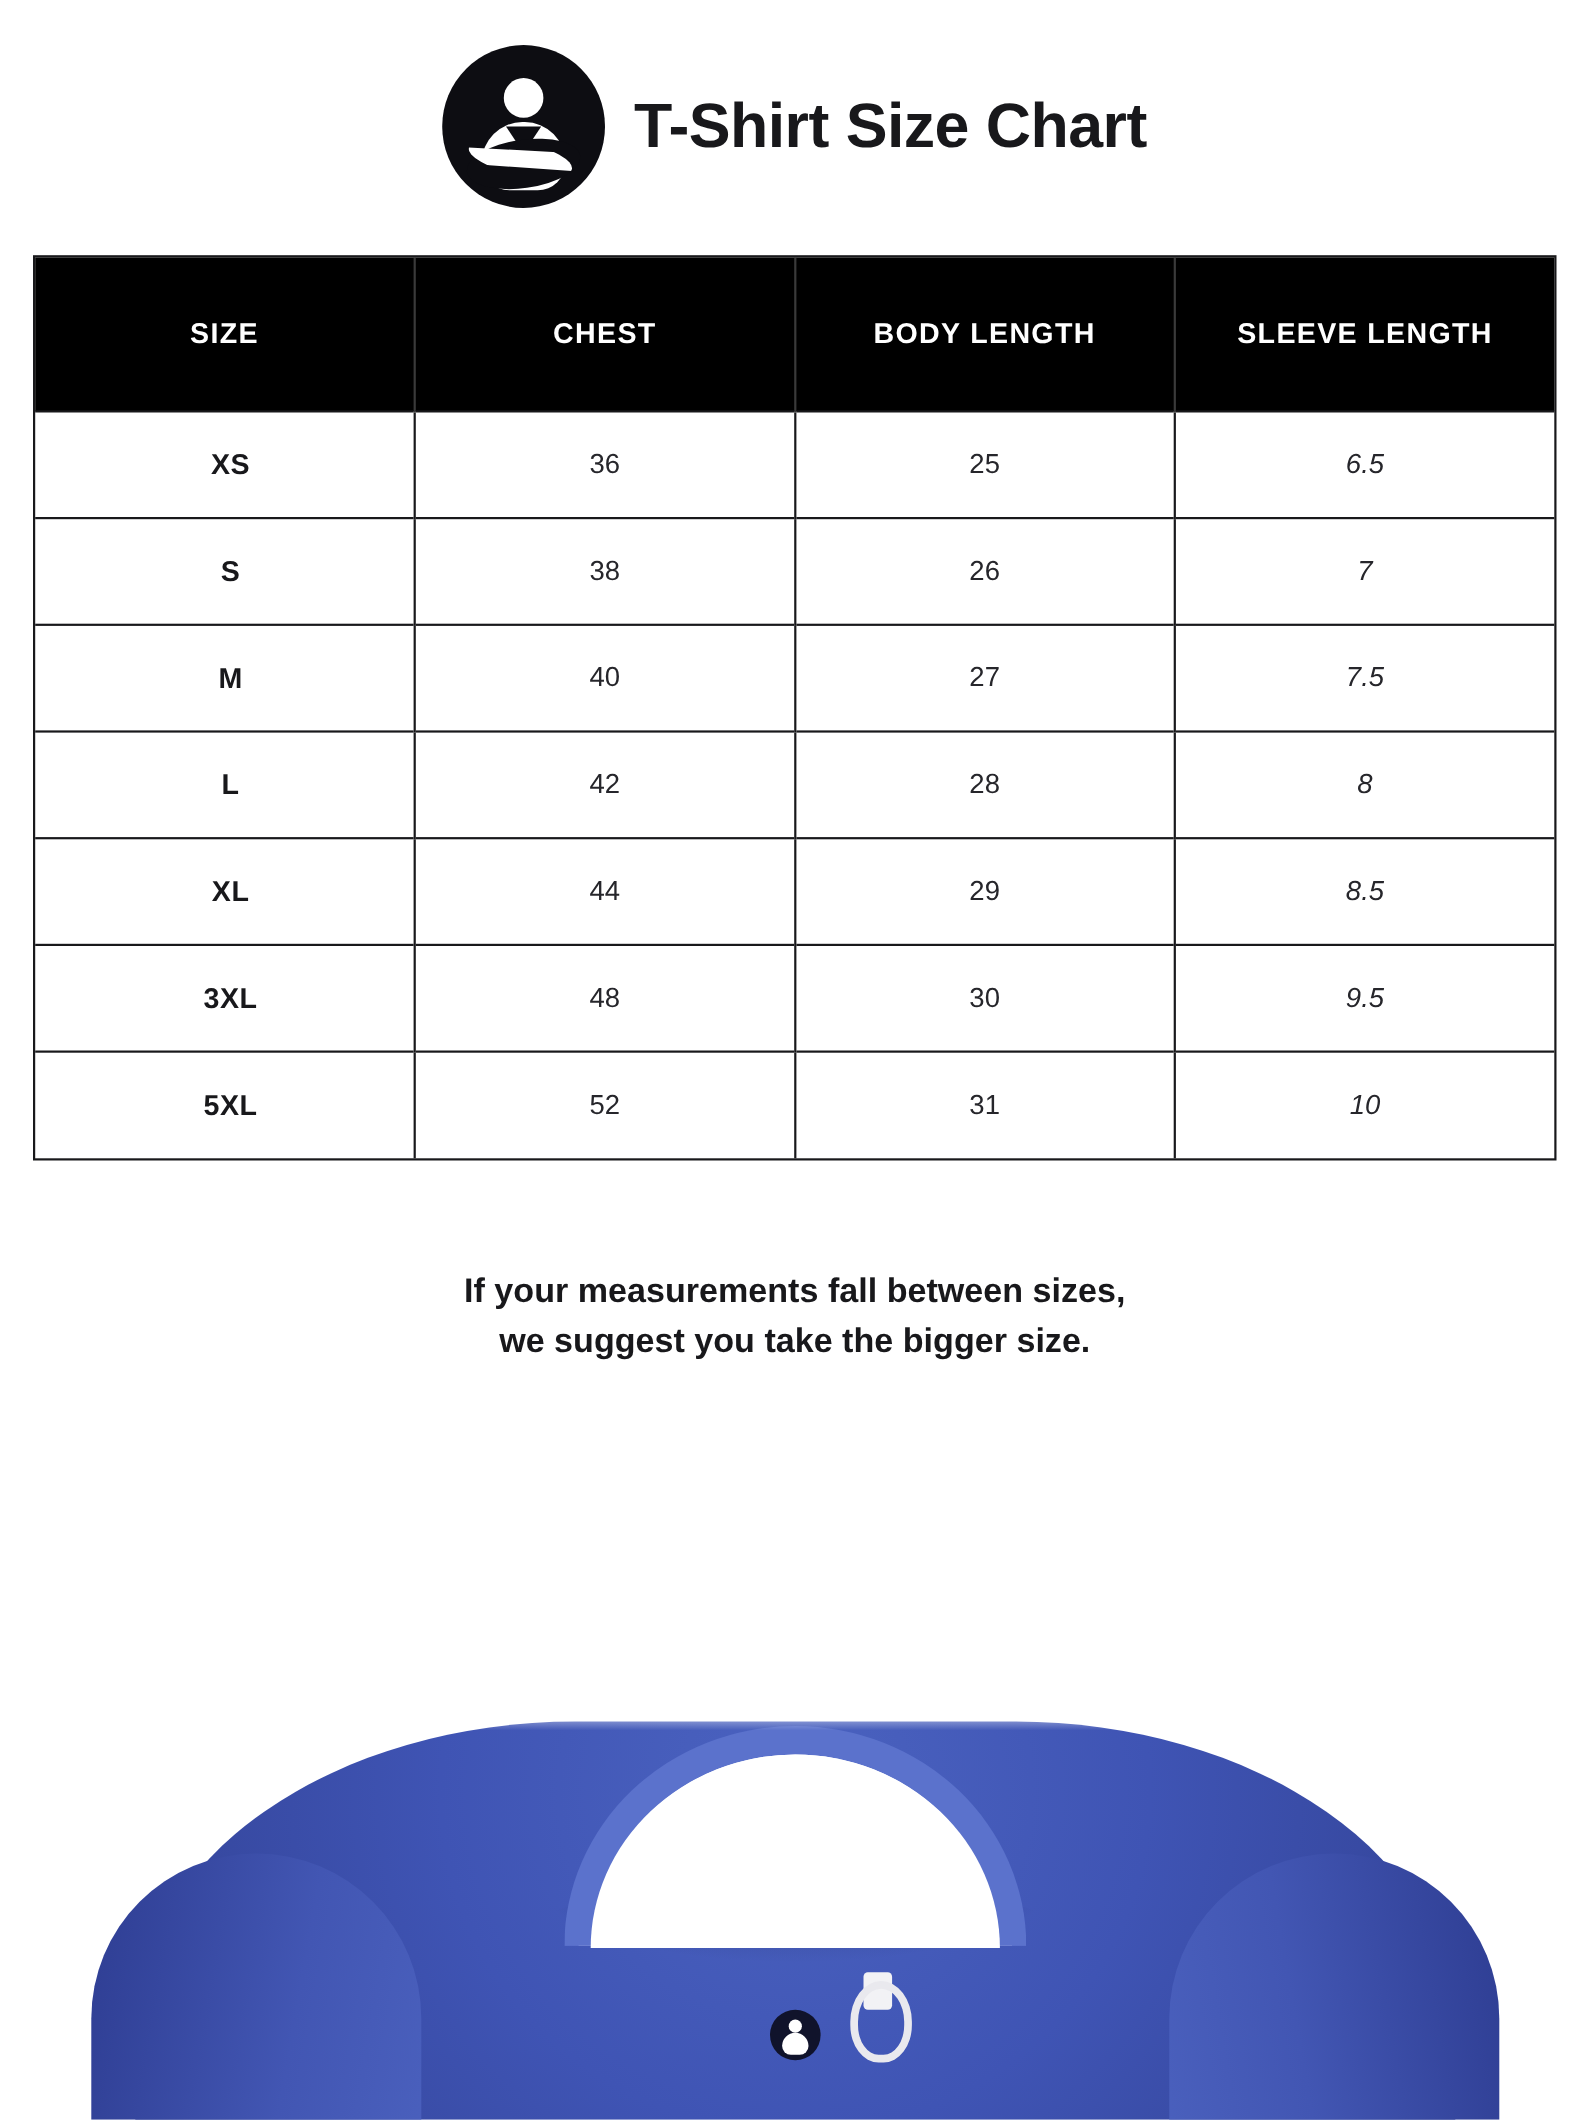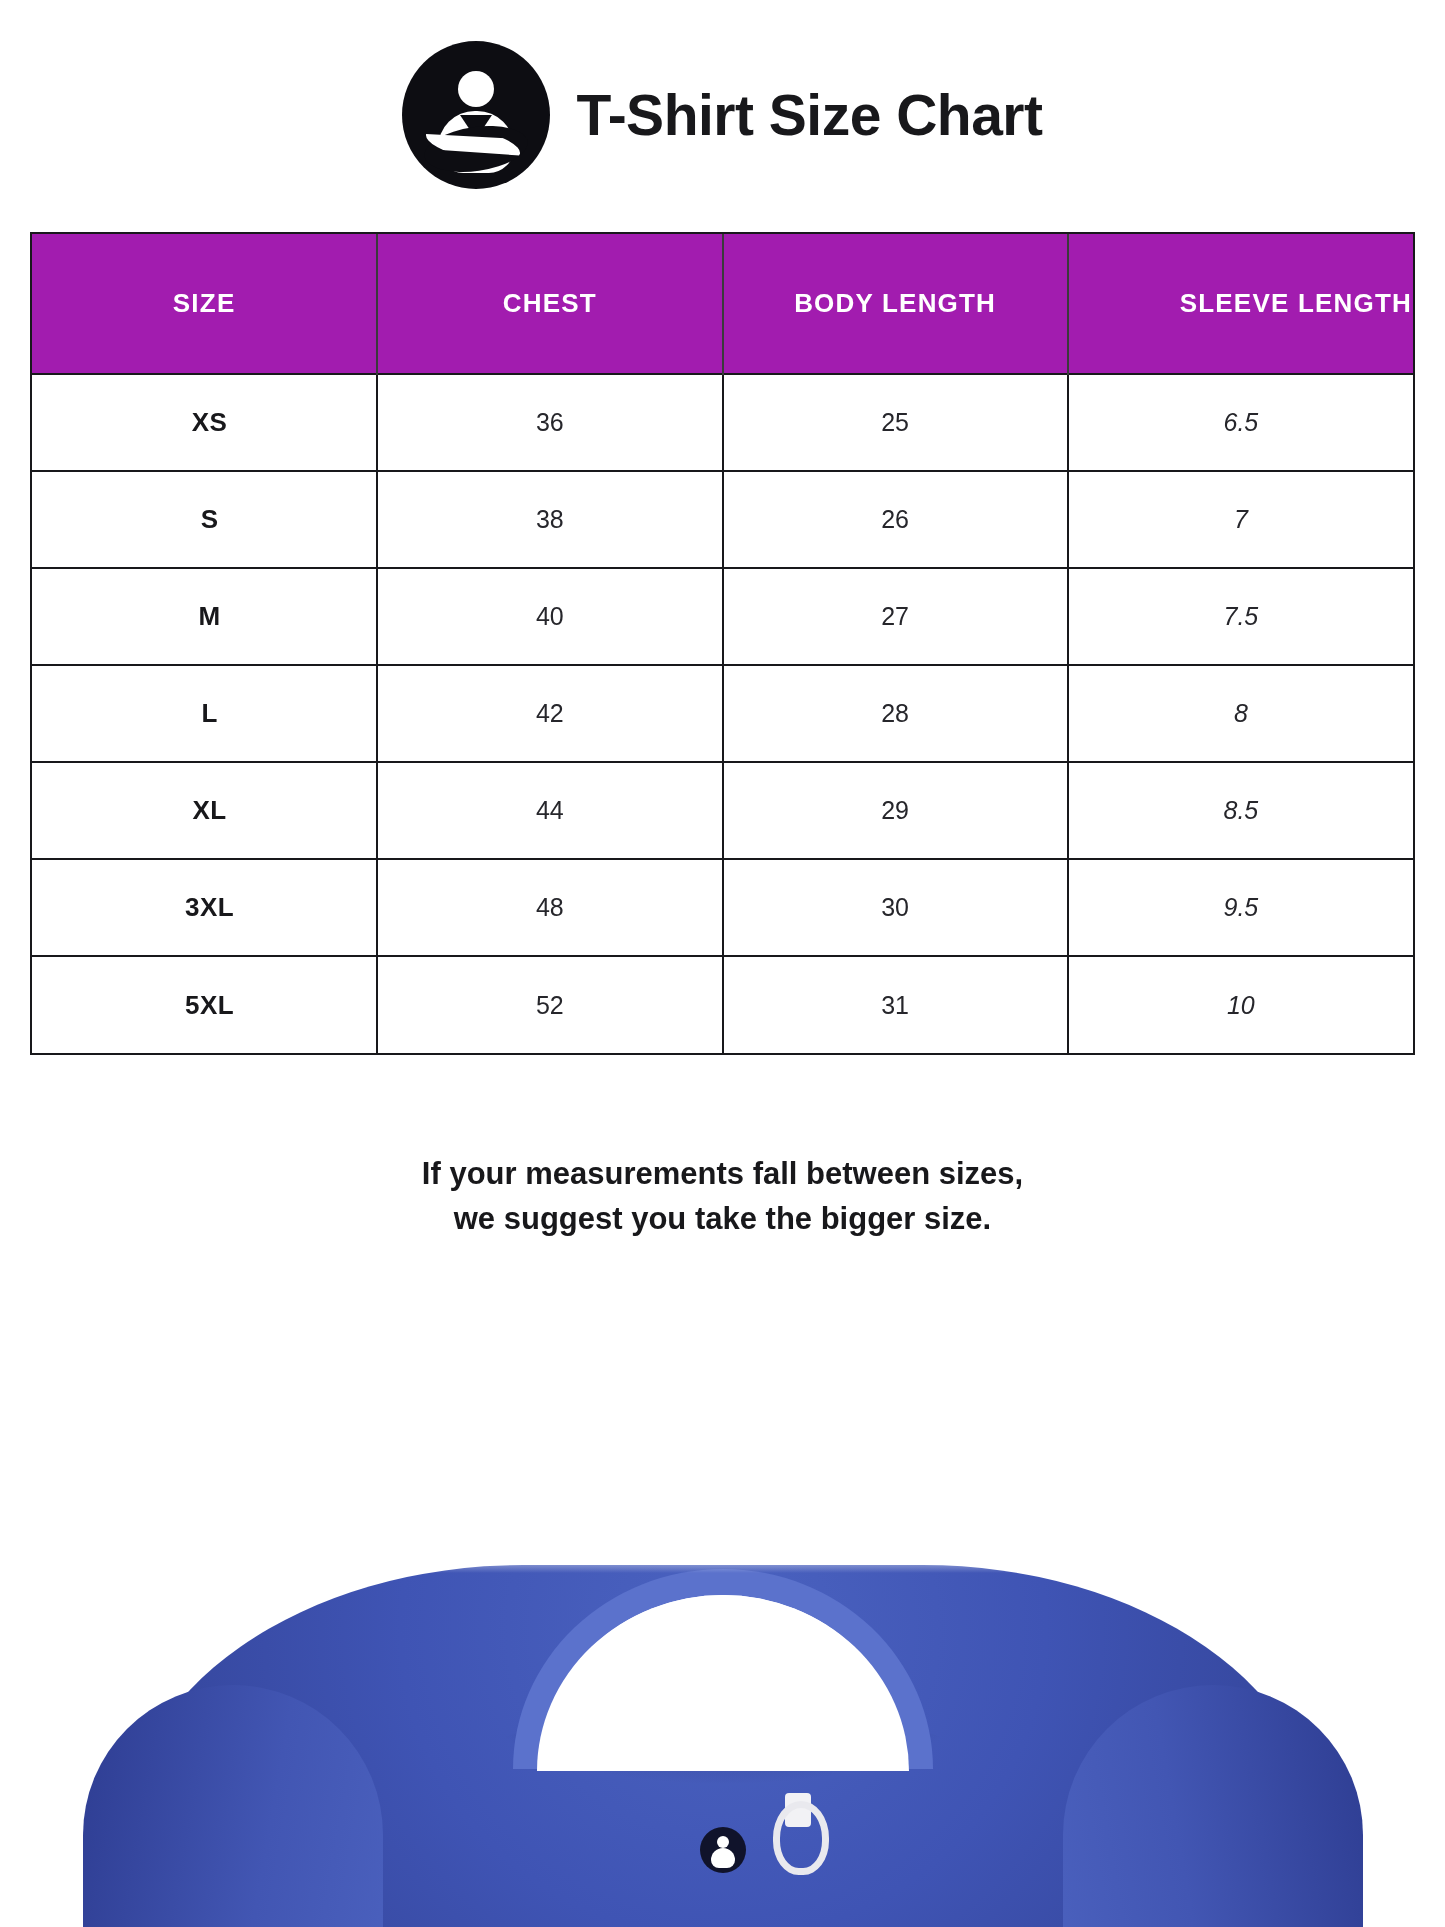--- a/index.html
+++ b/index.html
@@ -98,32 +98,32 @@
   .table-wrap {
     margin: 42px 30px 0 30px;
     border: 2px solid #18181b;
   }
   table.size-chart {
     width: 100%;
     border-collapse: collapse;
     table-layout: fixed;
   }
   table.size-chart thead th {
-    background: #a21caf;
+    background: #000000;
     color: #ffffff;
     font-size: 26px;
     font-weight: bold;
     letter-spacing: 1.2px;
     height: 140px;
     vertical-align: middle;
     text-align: center;
     border-right: 2px solid #3a3a3a;
     line-height: 1.25;
   }
-  table.size-chart thead th:last-child { border-right: none; text-align: right; }
+  table.size-chart thead th:last-child { border-right: none; }
   table.size-chart tbody td {
     height: 97px;
     text-align: center;
     vertical-align: middle;
     font-size: 25px;
     color: #26262b;
     border-top: 2px solid #18181b;
     border-right: 2px solid #18181b;
   }
   table.size-chart tbody td:last-child { border-right: none; font-style: italic; }

